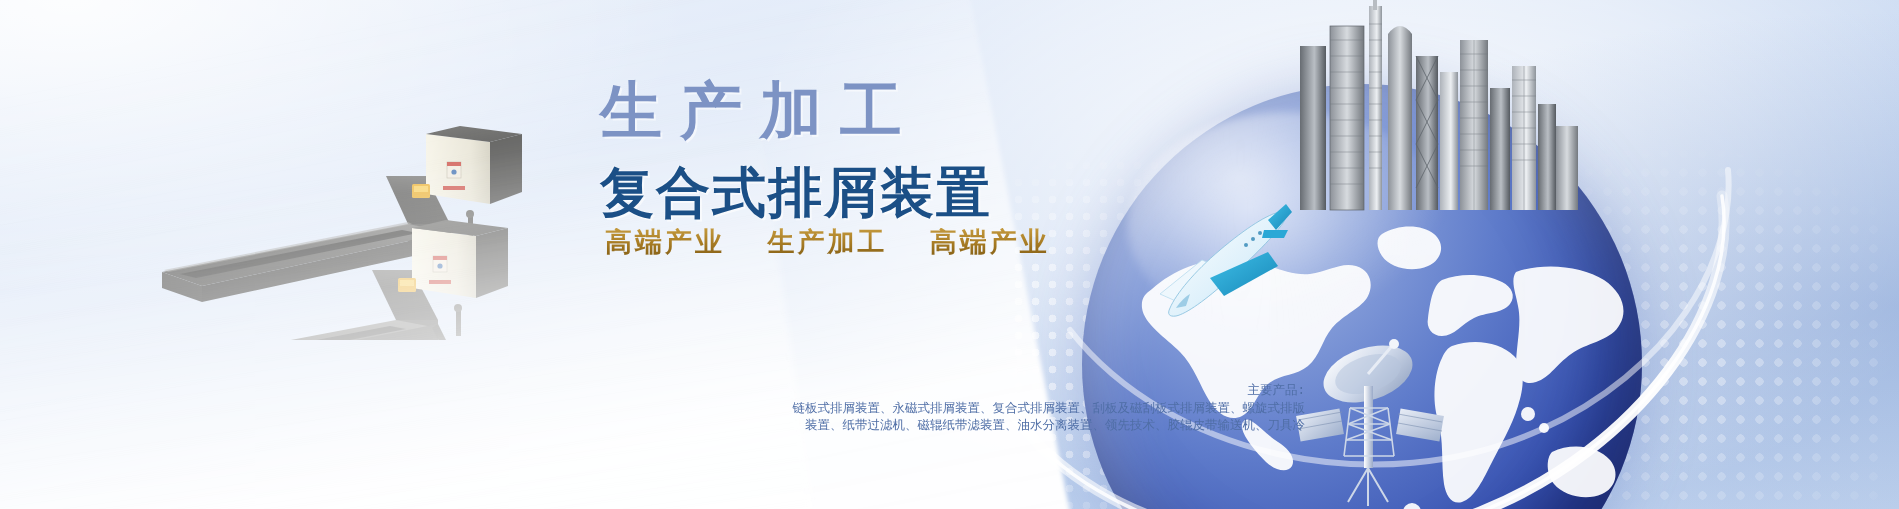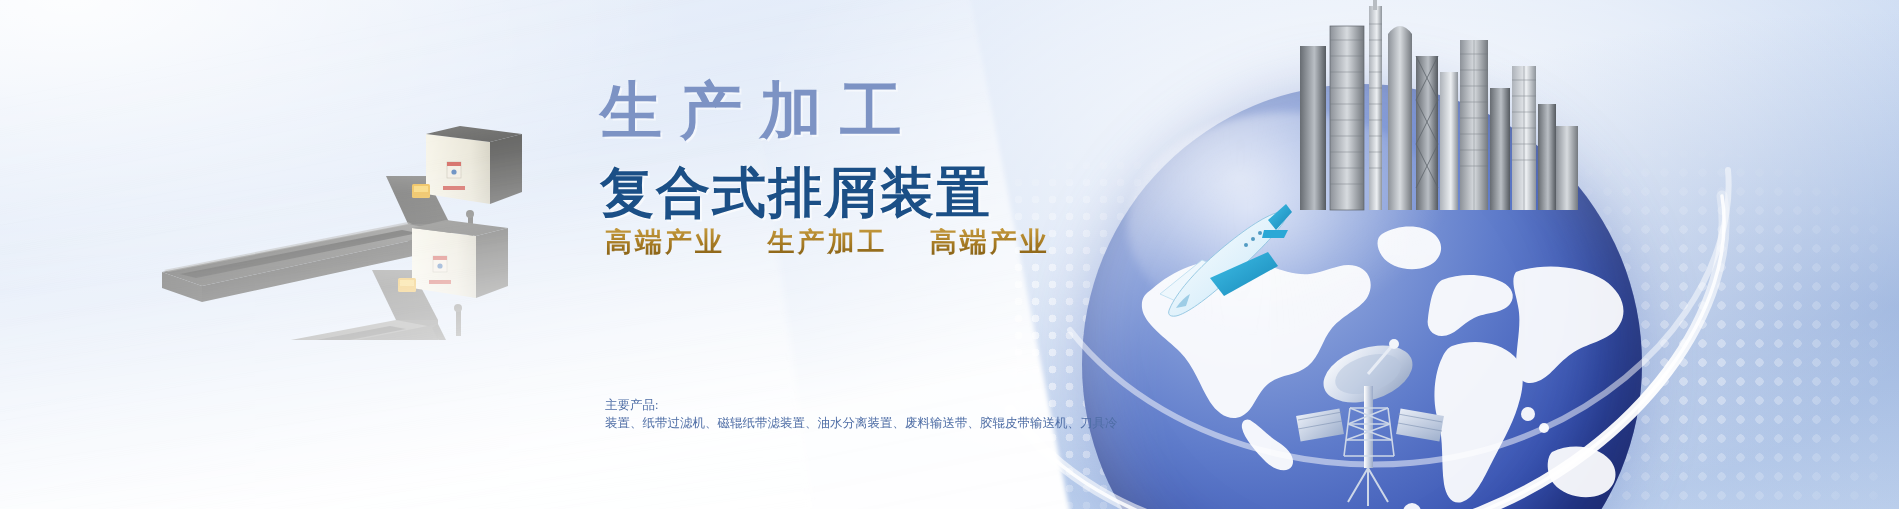--- a/index.html
+++ b/index.html
@@ -118,25 +118,26 @@
     color:#9a7226;
     background:linear-gradient(180deg,#c49a3e 0%, #a87c24 55%, #8a6418 100%);
     -webkit-background-clip:text; background-clip:text;
     -webkit-text-fill-color:transparent;
     font-family:"DejaVu Sans","Liberation Sans",sans-serif;
   }
   .tagline span { margin-right:30px; }
   .tagline span:last-child { margin-right:16px; }
 
   .body-copy {
-    position:absolute; left:605px; top:397px;
+    position:absolute; left:605px; top:383px;
     width:700px;
     font-size:12.5px; line-height:17.5px;
     color:#4f6ea6;
-    font-family:Liberation Serif, serif;
+    font-family:Liberation Mono, monospace;
+    text-align:right;
   }
   .body-copy .lbl { display:block; }
   .body-copy p { display:block; }
 </style>
 </head>
 <body>
 
 <div id="banner">
 
   <div class="wash-tl"></div>
@@ -456,16 +457,17 @@
   <div class="subhead">复合式排屑装置</div>
 
   <div class="tagline">
     <span>高端产业</span>
     <span>生产加工</span>
     <span>高端产业</span>
   </div>
 
   <div class="body-copy">
     <span class="lbl">主要产品:</span>
-    <p>装置、纸带过滤机、磁辊纸带滤装置、油水分离装置、废料输送带、胶辊皮带输送机、刀具冷</p>
+    <p>链板式排屑装置、永磁式排屑装置、复合式排屑装置、刮板及磁刮板式排屑装置、螺旋式排版</p>
+    <p>装置、纸带过滤机、磁辊纸带滤装置、油水分离装置、领先技术、胶辊皮带输送机、刀具冷</p>
   </div>
 
 </div>
 
 </body></html>

